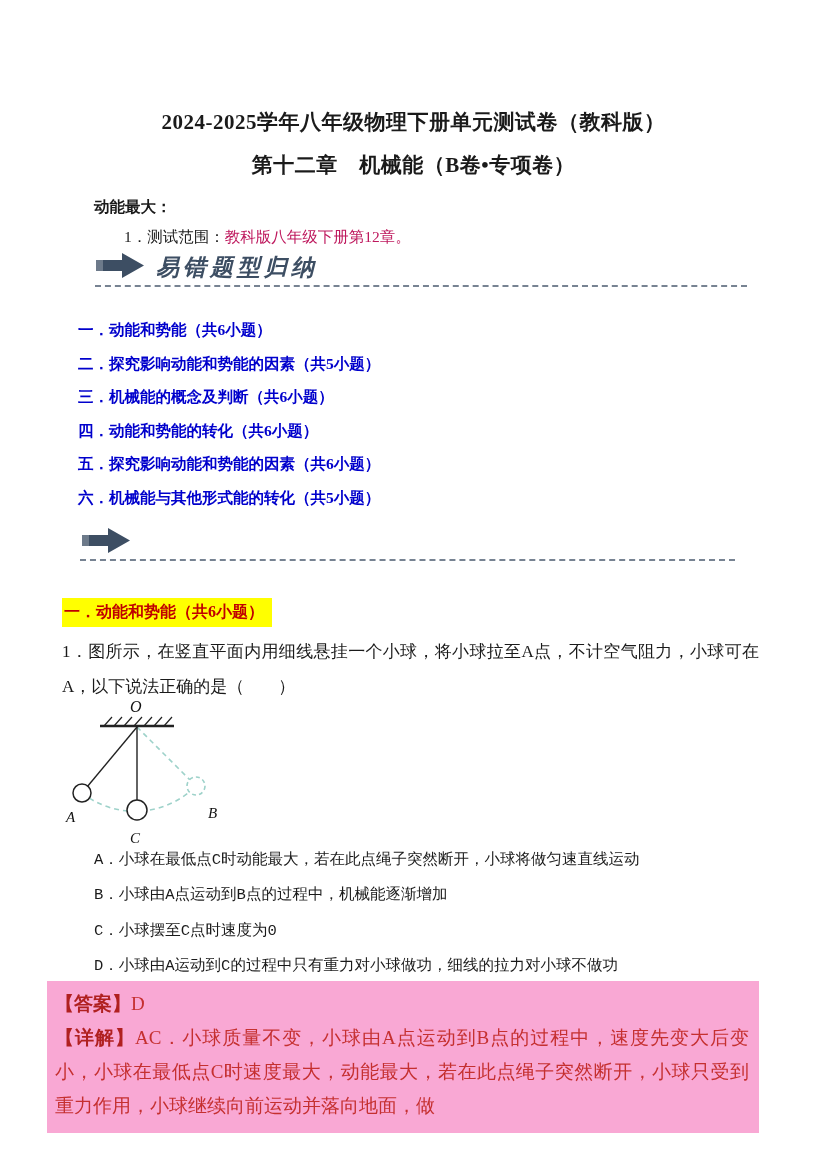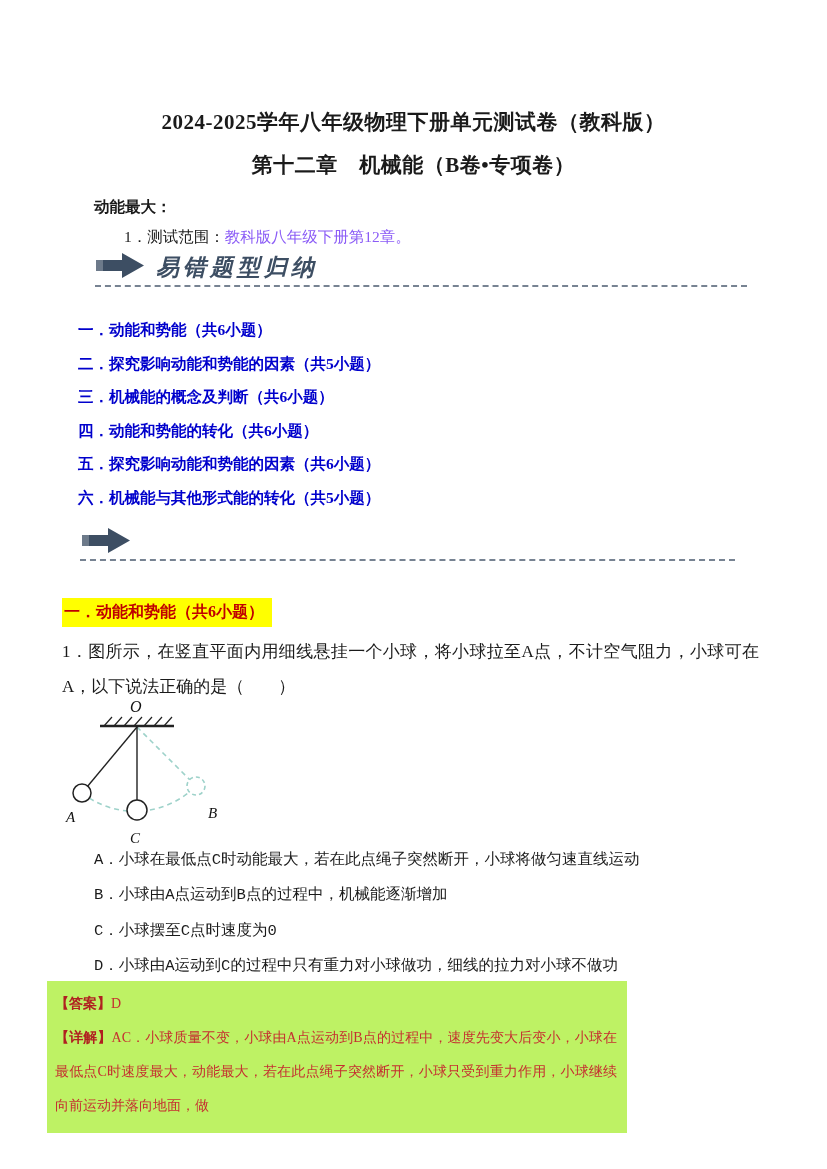--- a/index.html
+++ b/index.html
@@ -13,21 +13,21 @@
   }
   .page { position: absolute; inset: 0; }
 
   .title { position: absolute; left: 0; width: 100%; text-align: center;
            font-size: 21px; font-weight: bold; letter-spacing: 0.5px; }
   .title-1 { top: 108px; }
   .title-2 { top: 151px; }
 
   .notes-label { position: absolute; left: 94px; top: 197px; font-size: 15.5px; font-weight: bold; }
   .note-line  { position: absolute; left: 124px; top: 227px; font-size: 15.5px; }
-  .note-scope { color: #8b5cf6; }
+  .note-scope { color: #be185d; }
 
   .banner { position: absolute; display: flex; align-items: flex-start; gap: 10px; }
   .banner-1 { left: 96px; top: 252px; }
   .banner-2 { left: 82px; top: 527px; }
   .banner-text {
     font-size: 23px; font-weight: bold; font-style: italic;
     color: #3d4e63; letter-spacing: 4px;
     font-family: "Liberation Serif", "DejaVu Serif", serif;
   }
   .dashline { position: absolute; border-bottom: 2px dashed #4a5a6e; opacity: 0.75; }
@@ -46,24 +46,24 @@
 
   .question { position: absolute; left: 62px; top: 634px; width: 697px;
               font-size: 17px; line-height: 35px; text-align: justify; }
 
   .diagram { position: absolute; left: 60px; top: 698px; }
 
   .options { position: absolute; left: 94px; top: 849px; width: 650px; }
   .option-row { font-size: 15.5px; height: 35.3px; font-family: Liberation Mono, monospace; }
 
   .answer-block {
-    position: absolute; left: 47px; top: 981px; width: 580px;
-    background: #bef264;
+    position: absolute; left: 47px; top: 981px; width: 712px;
+    background: #f9a8d4;
     padding: 6px 10px 10px 8px;
-    font-size: 14px; line-height: 34px;
+    font-size: 19px; line-height: 34px;
     color: #c53030; text-align: justify;
   }
   .ans-label { font-weight: bold; color: #b02020; }
   .ans-line { display: block; }
 
   svg text { font-family: "Liberation Serif", "DejaVu Serif", serif; }
 </style>
 </head>
 <body>
 

